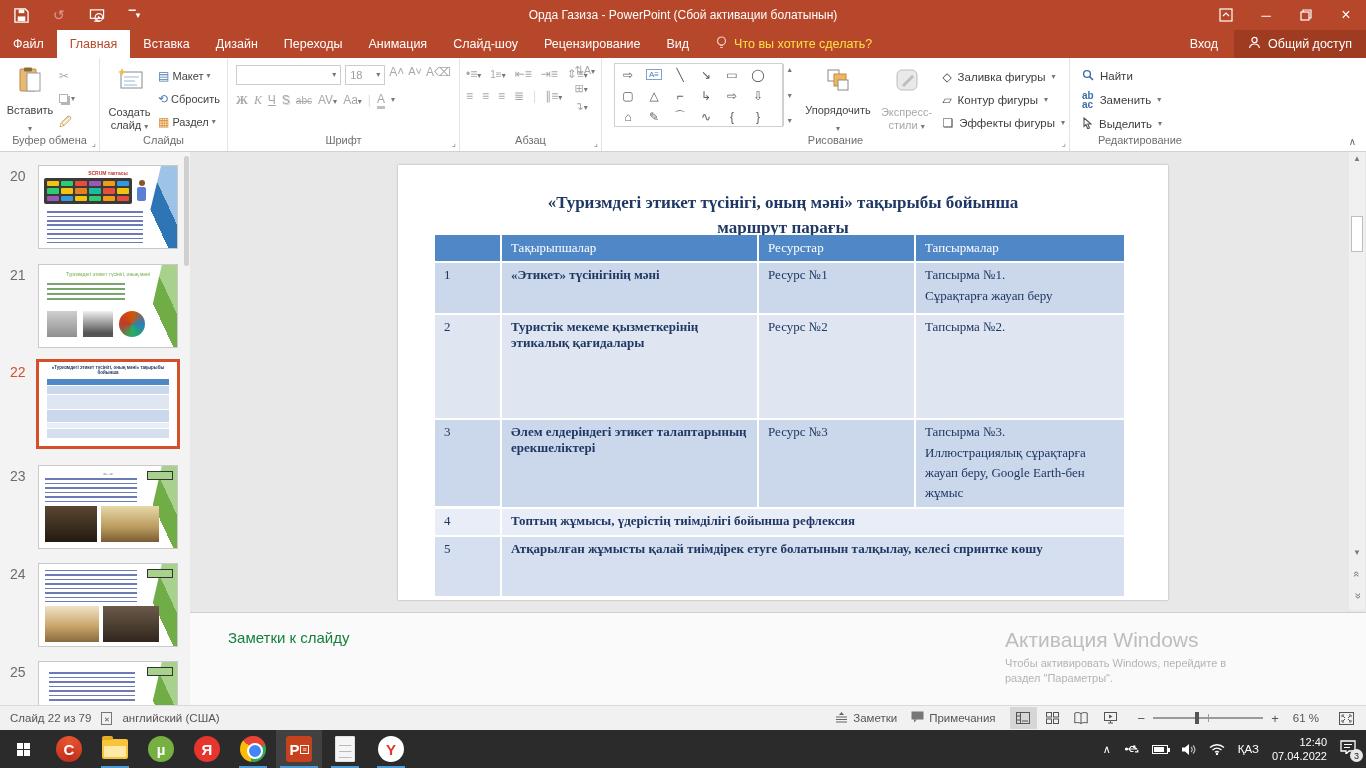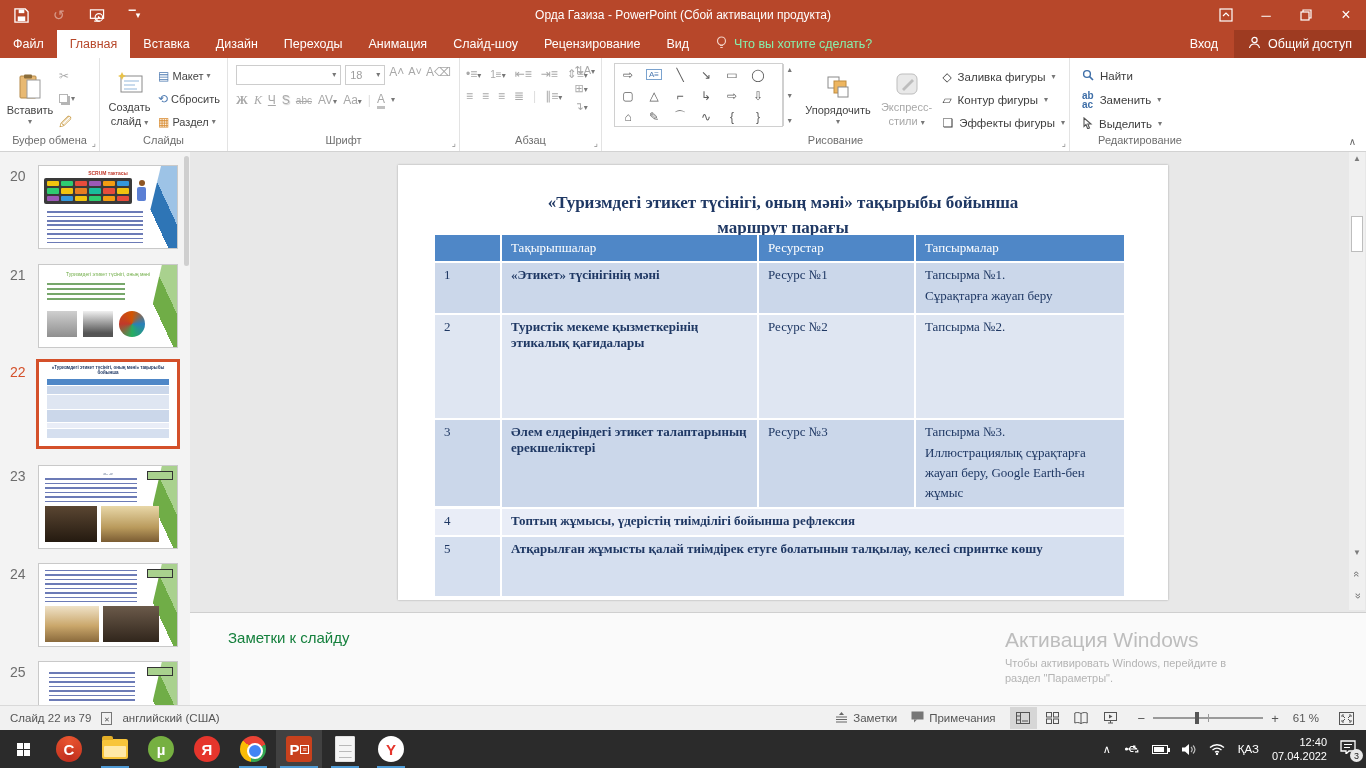--- a/index.html
+++ b/index.html
@@ -15,34 +15,34 @@
   .win-title { position:absolute; left:50%; top:0; transform:translateX(-50%); height:30px;
                display:flex; align-items:center; font-size:12px; white-space:nowrap; }
   .wincontrols { position:absolute; right:0; top:0; height:30px; display:flex; }
   .winbtn { width:40px; height:30px; display:flex; align-items:center; justify-content:center; font-size:13px; }
 
   
   .tabrow { position:absolute; top:30px; left:0; right:0; height:28px; background:#b7472a; display:flex;
             color:#fff; font-size:12.5px; align-items:stretch; }
   .tab { padding:0 13px; display:flex; align-items:center; white-space:nowrap; }
   .tab.active { background:#fff; color:#b7472a; }
-  .tellme { display:flex; align-items:center; gap:7px; margin-left:14px; color:#86efac; }
+  .tellme { display:flex; align-items:center; gap:7px; margin-left:14px; color:#fde047; }
   .right-acc { margin-left:auto; display:flex; align-items:stretch; }
   .signin { display:flex; align-items:center; padding:0 16px; }
   .share { display:flex; align-items:center; gap:7px; padding:0 14px; background:#9e3b21; }
 
   
   .ribbon { position:absolute; top:58px; left:0; right:0; height:94px; background:#fff;
             border-bottom:1px solid #d2d2d2; display:flex; }
   .grp { position:relative; height:93px; border-right:1px solid #e3e3e3; flex:0 0 auto; }
   .grp-body { position:absolute; top:3px; left:0; right:0; bottom:18px; display:flex; padding:2px 4px 0; }
   .grp-label { position:absolute; bottom:1px; left:0; right:0; height:16px; text-align:center;
                font-size:11px; color:#6e6e6e; white-space:nowrap; }
   .launcher { position:absolute; right:3px; bottom:3px; font-size:9px; color:#8a8a8a; line-height:1; }
-  .bigbtn { width:52px; display:flex; flex-direction:column; align-items:center; justify-content:center;
+  .bigbtn { width:52px; display:flex; flex-direction:column; align-items:center; justify-content:space-between;
             font-size:11px; color:#444; text-align:center; line-height:1.25; padding-top:2px; }
   .bigbtn .bicon { height:30px; display:flex; align-items:center; justify-content:center; margin-bottom:2px; }
   .caret { font-size:8px; color:#777; line-height:1; }
   .minicol { display:flex; flex-direction:column; justify-content:flex-start; gap:2px; padding-top:2px; }
   .smallbtn { height:21px; display:flex; align-items:center; gap:3px; font-size:11px; color:#444;
               padding:0 3px; white-space:nowrap; }
   .gicon { font-size:12px; line-height:1; }
   .gray { color:#a8a8a8; }
   .combo { border:1px solid #cdcdcd; background:#fff; height:20px; display:flex; align-items:center;
            font-size:11px; color:#9e9e9e; padding:0 4px; justify-content:space-between; }
@@ -189,21 +189,21 @@
       <span class="q">
         <svg width="16" height="15" viewBox="0 0 16 16">
             <rect x="1" y="2" width="14" height="9" fill="none" stroke="#fff" stroke-width="1.3"></rect>
             <circle cx="10" cy="10" r="4" fill="none" stroke="#fff" stroke-width="1.2"></circle>
             <path d="M9 8.3l2.6 1.7L9 11.7z" fill="#fff"></path>
             <path d="M8 11v3M5 14h6" stroke="#fff" stroke-width="1.2"></path>
           </svg>
       </span>
       <span class="q" style="font-size:9px;">▔▾</span>
     </div>
-    <div class="win-title">Орда Газиза - PowerPoint (Сбой активации продукта)</div>
+    <div class="win-title">Орда Газиза - PowerPoint (Сбой активации болатынын)</div>
     <div class="wincontrols">
       <span class="winbtn">
         <svg width="14" height="14" viewBox="0 0 14 14">
             <rect x="1" y="1" width="12" height="12" fill="none" stroke="#fff" stroke-width="1.2"></rect>
             <path d="M4 8l3-3 3 3" fill="none" stroke="#fff" stroke-width="1.2"></path>
           </svg>
       </span>
       <span class="winbtn">─</span>
       <span class="winbtn">
         <svg width="12" height="12" viewBox="0 0 12 12">

